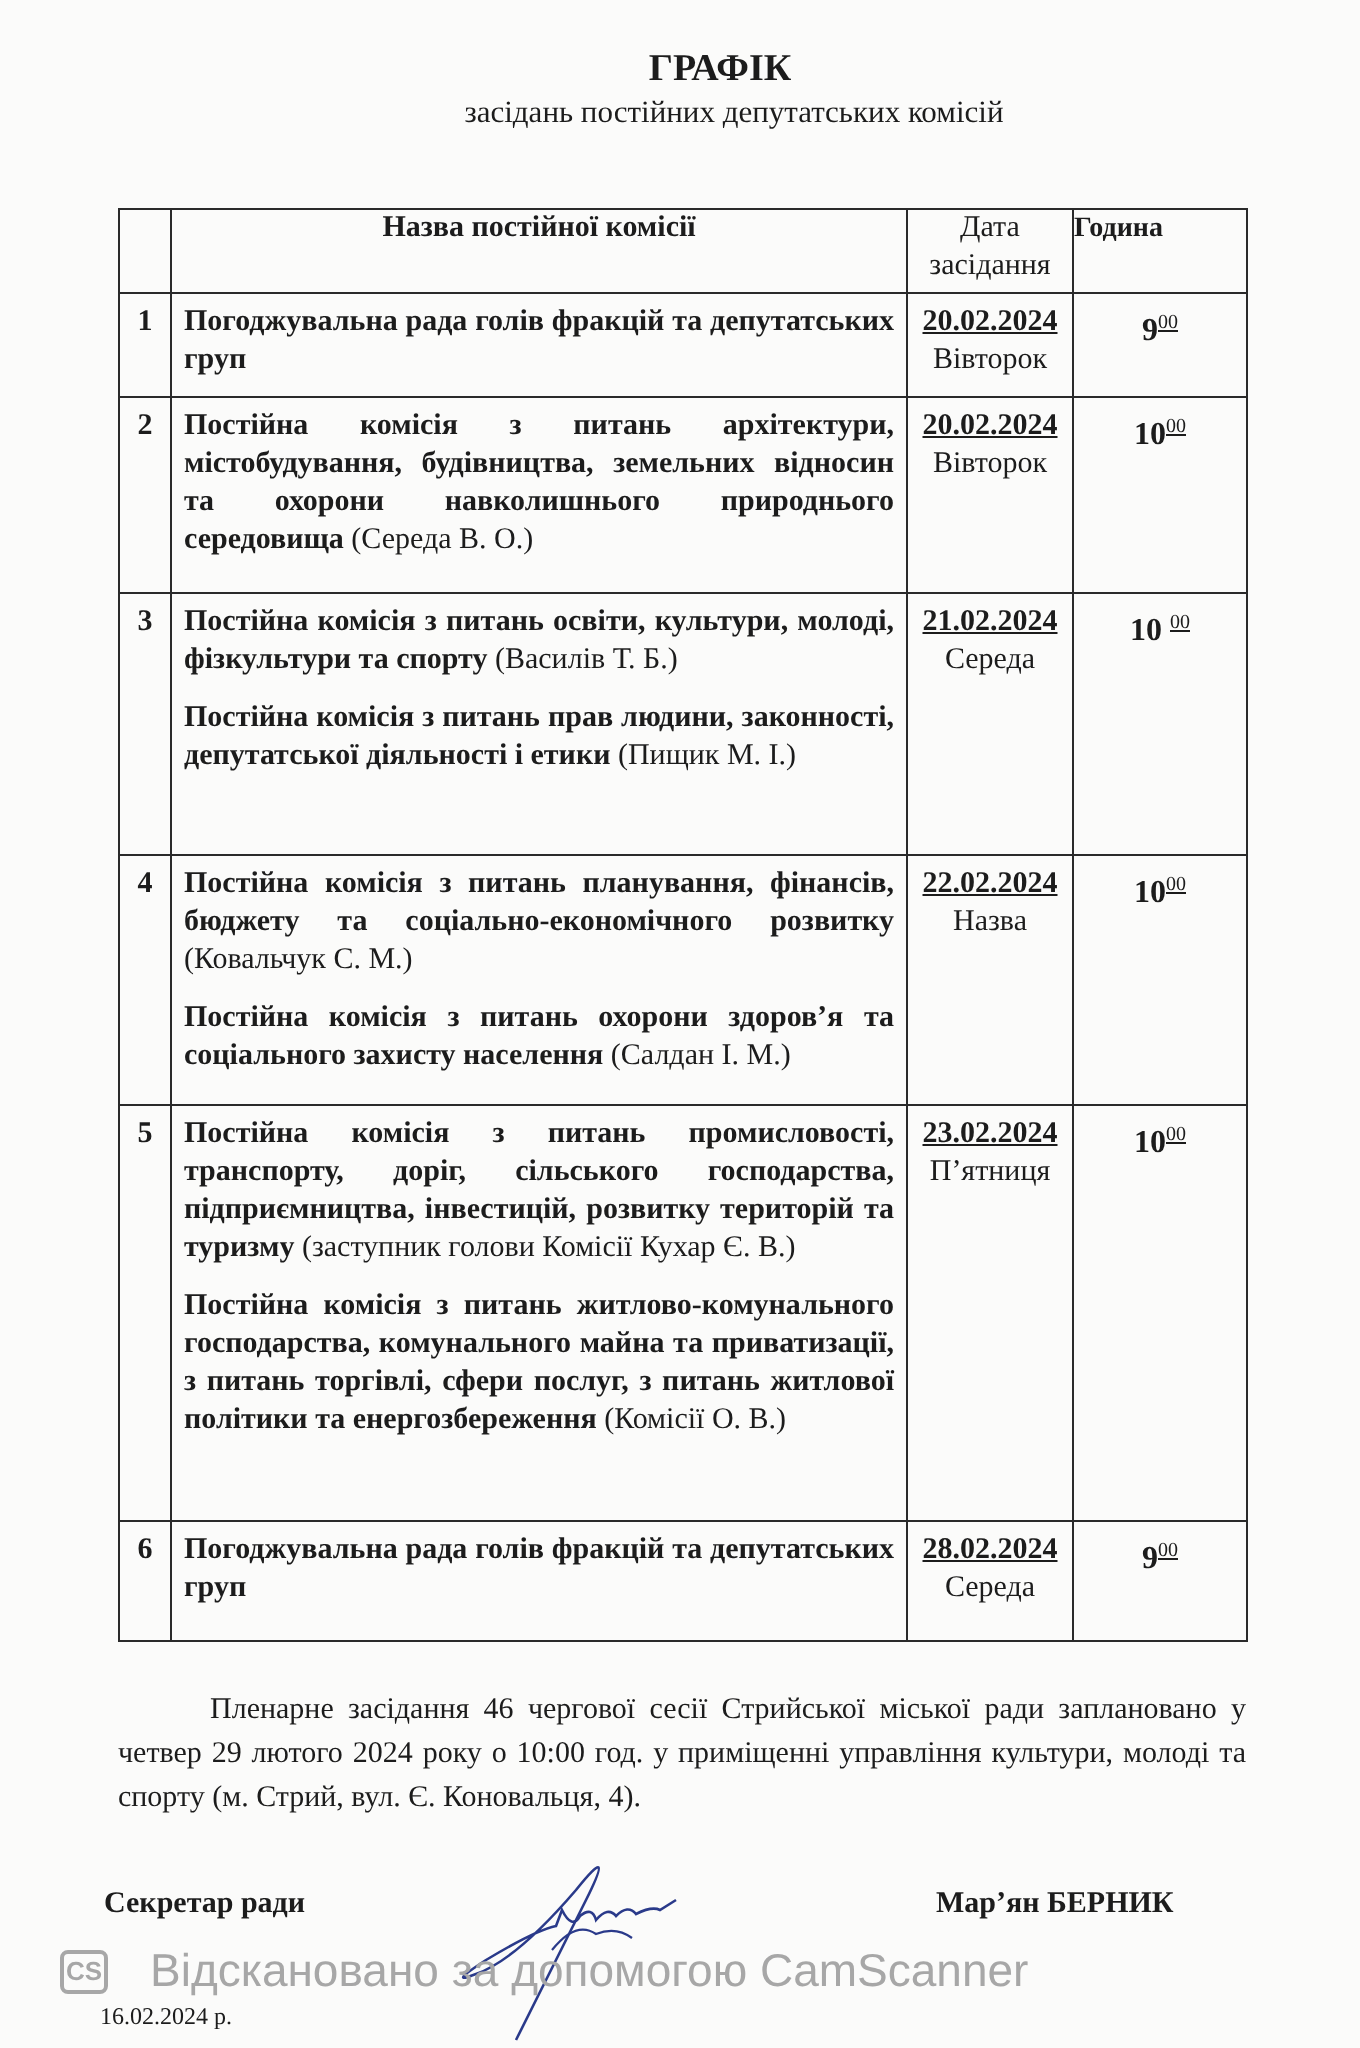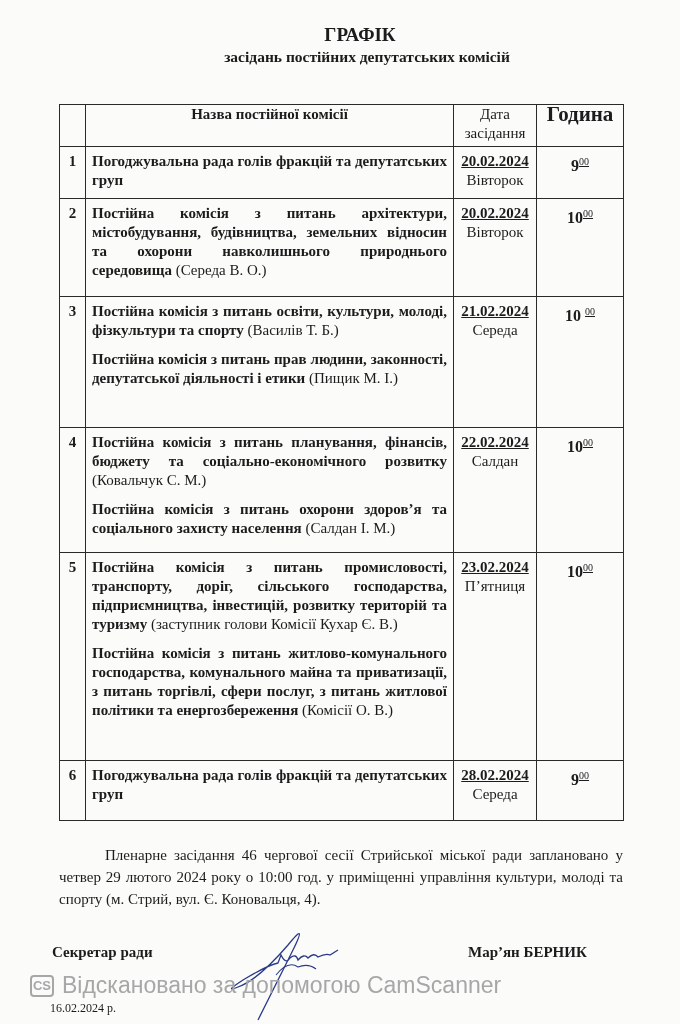--- a/index.html
+++ b/index.html
@@ -4,34 +4,34 @@
 <style>
   html, body { margin: 0; padding: 0; }
   body {
     width: 680px; height: 1024px; position: relative; overflow: hidden;
     background: #fbfbfa;
     font-family: "Liberation Serif", "DejaVu Serif", serif;
     color: #1c1c1c;
   }
   .title-block { position: absolute; top: 24px; left: 0; width: 680px; text-align: center; }
   .title { font-weight: bold; font-size: 19px; margin: 0; line-height: 22px; padding-left: 40px; }
-  .subtitle { font-size: 15.5px; line-height: 21px; margin: 0; padding-left: 54px; font-weight: bold; }
+  .subtitle { font-size: 15.5px; line-height: 21px; margin: 0; padding-left: 54px; }
 
   table.schedule {
     position: absolute; top: 104px; left: 59px; width: 564px;
     border-collapse: collapse; table-layout: fixed;
     font-size: 15px; line-height: 19px;
   }
   table.schedule td, table.schedule th {
     border: 1.3px solid #2a2a2a; vertical-align: top; padding: 0;
   }
   th { font-weight: normal; }
   .h-name { font-weight: bold; font-size: 15px; text-align: center; padding-top: 5px; }
   .h-date { text-align: center; font-size: 15px; line-height: 19px; padding-top: 2px; }
-  .h-time { font-weight: bold; font-size: 21px; text-align: center; padding-top: 6px; }
+  .h-time { font-weight: bold; font-size: 14px; text-align: left; padding-top: 6px; }
   .num { font-weight: bold; text-align: center; padding-top: 5px !important; }
   .desc { padding: 5px 6px 8px 6px !important; text-align: justify; }
   .desc p { margin: 0 0 10px 0; }
   .desc p:last-child { margin-bottom: 0; }
   .desc b { font-weight: bold; }
   .date-cell { text-align: center; padding-top: 5px !important; }
   .date { text-decoration: underline; font-weight: bold; display: block; }
   .weekday { display: block; }
   .time-cell { text-align: center; padding-top: 5px !important; font-weight: bold; font-size: 16px; }
   .time-cell sup { font-size: 10px; text-decoration: underline; font-weight: normal; vertical-align: 6px; }
@@ -43,21 +43,21 @@
   }
   .secretary-label { position: absolute; top: 944px; left: 52px; font-weight: bold; font-size: 15px; }
   .secretary-name { position: absolute; top: 944px; left: 468px; font-weight: bold; font-size: 15px; }
   .date-signed { position: absolute; top: 1001px; left: 50px; font-size: 12px; }
   .signature { position: absolute; top: 925px; left: 198px; width: 170px; height: 100px; }
   .camscanner {
     position: absolute; top: 972px; left: 30px; display: flex; align-items: center;
     color: #a7a7a7; font-family: "Liberation Sans", "DejaVu Sans", sans-serif; font-size: 23px;
   }
   .cs-logo {
-    width: 24px; height: 22px; border: 2px solid #a7a7a7; border-radius: 4px; margin-right: 8px;
+    width: 24px; height: 22px; border: 2px solid #a7a7a7; border-radius: 4px; margin-right: 21px;
     font-size: 13px; font-weight: bold; display: flex; align-items: center; justify-content: center;
     box-sizing: border-box;
   }
 </style>
 </head>
 <body>
 
 <div class="title-block">
   <p class="title">ГРАФІК</p>
   <p class="subtitle">засідань постійних депутатських комісій</p>
@@ -123,21 +123,21 @@
     </td>
   </tr>
       <tr style="height: 125px;">
     <td class="num">4</td>
     <td class="desc">
           <p><b>Постійна комісія з питань планування, фінансів, бюджету та соціально-економічного розвитку</b><span> (Ковальчук С. М.)</span></p>
           <p><b>Постійна комісія з питань охорони здоров’я та соціального захисту населення</b><span> (Салдан І. М.)</span></p>
         </td>
     <td class="date-cell">
       <span class="date">22.02.2024</span>
-      <span class="weekday">Салдан</span>
+      <span class="weekday">Назва</span>
     </td>
     <td class="time-cell">
       <span class="hour">10</span><sup class="min">00</sup>
     </td>
   </tr>
       <tr style="height: 208px;">
     <td class="num">5</td>
     <td class="desc">
           <p><b>Постійна комісія з  питань промисловості, транспорту, доріг, сільського господарства, підприємництва, інвестицій, розвитку територій та туризму</b><span> (заступник голови Комісії Кухар Є. В.)</span></p>
           <p><b>Постійна комісія з питань житлово-комунального господарства, комунального майна та приватизації, з питань торгівлі, сфери послуг, з питань житлової політики та енергозбереження</b><span> (Комісії О. В.)</span></p>

